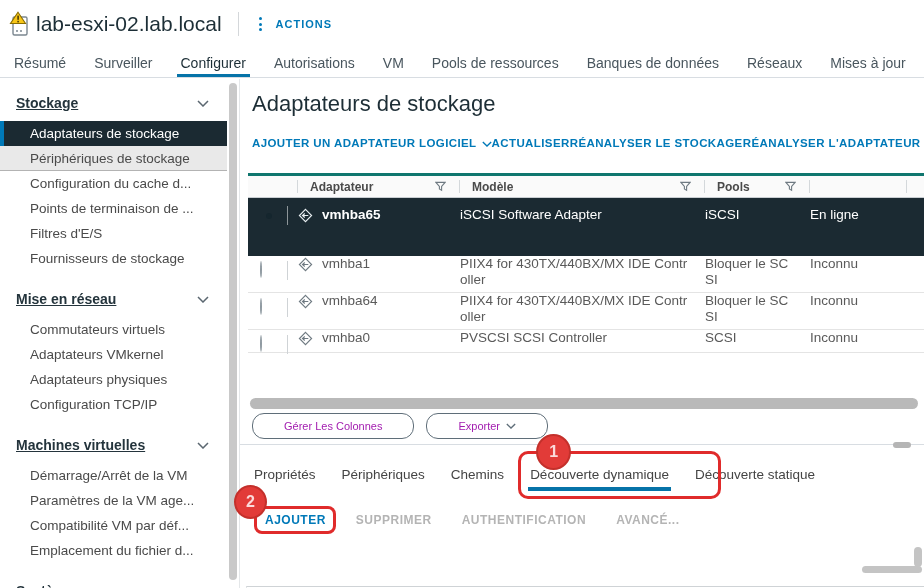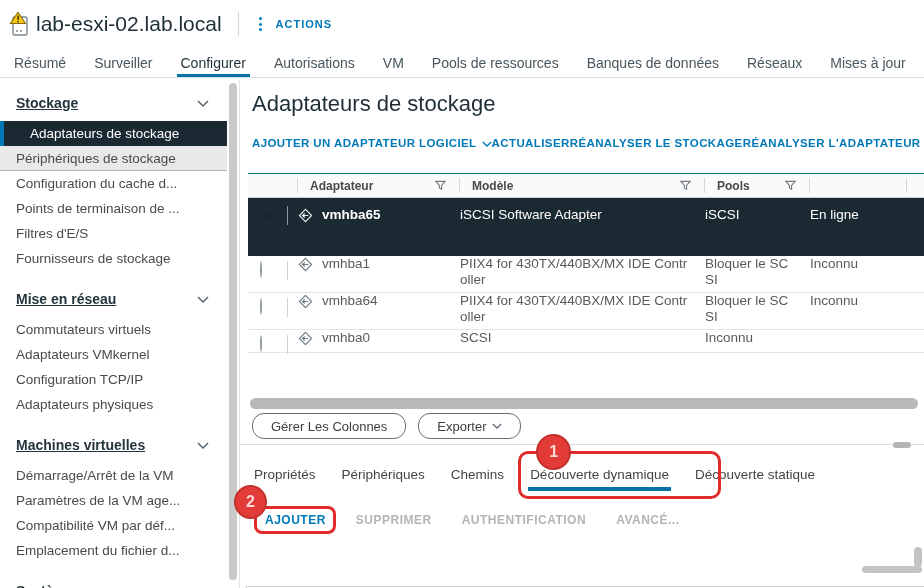--- a/index.html
+++ b/index.html
@@ -22,38 +22,38 @@
   .tab.active { color:#1c2e36; }
   .tab.active::after { content:''; position:absolute; left:10px; right:10px; bottom:0; height:3px; background:#0673a8; }
 
   
   .side { position:absolute; left:0; top:79px; width:240px; height:509px; background:#fff; border-right:1px solid #e4e7e9; overflow:hidden; }
   .side-inner { padding-top:6px; }
   .sec-h { display:flex; align-items:center; justify-content:space-between; padding:0 18px 0 16px;
            height:24px; margin:16px 12px 6px 0; font-size:14px; font-weight:700; color:#24343c; cursor:pointer;text-decoration:underline; }
   .sec-h:first-child { margin-top:6px; }
   .sec-h .chev { color:#5b6770; display:flex; }
-  .side-item { height:25px; line-height:25px; padding-left:16px; margin-right:12px; font-size:13.5px; color:#4a4a4a;
+  .side-item { height:25px; line-height:25px; padding-left:30px; margin-right:12px; font-size:13.5px; color:#4a4a4a;
                white-space:nowrap; overflow:hidden; cursor:pointer; }
   .side-item.selected { background:#1b2a32; color:#fff; border-left:4px solid #0079b8; padding-left:26px; }
   .side-item.highlight { background:#e9e9e9; border-bottom:1px solid #b3b3b3; }
   .side-scroll { position:absolute; right:2px; top:4px; bottom:8px; width:8px; border-radius:4px; background:#c9c9c9; }
 
   
   .main { position:absolute; left:240px; top:79px; width:684px; height:509px; background:#fff; overflow:hidden; }
   .m-title { position:absolute; left:12px; top:12px; font-size:22px; font-weight:500; color:#1d2e36; }
   .m-toolbar { position:absolute; left:12px; top:58px; width:672px; display:flex; white-space:nowrap; overflow:hidden; }
   .tb-link { flex:none; display:flex; align-items:center; gap:5px; font-size:11.5px; font-weight:700; letter-spacing:.4px;
              color:#0079b8; cursor:pointer; }
   .tb-link .chev { display:flex; margin-top:1px; }
 
   
   .m-table { position:absolute; left:8px; top:94px; width:676px; }
   .grid { display:grid; grid-template-columns:50px 162px 245px 105px 97px 1fr; }
-  .thead { background:#fafafa; border-top:1px solid #0f766e; border-bottom:1px solid #c9ced2; height:25px; }
+  .thead { background:#fafafa; border-top:3px solid #0f766e; border-bottom:1px solid #c9ced2; height:25px; }
   .hcell { position:relative; display:flex; align-items:center; padding-left:12px; font-size:12px; font-weight:700; color:#4a4a4a; }
   .hcell::after { content:''; position:absolute; right:0; top:4px; bottom:4px; width:1px; background:#d4d8db; }
   .hcell .funnel { margin-left:auto; margin-right:14px; display:flex; cursor:pointer; }
   .trow { border-bottom:1px solid #e4e4e4; color:#5a5a5a; }
   .trow.selected { background:#1b2a32; color:#fff; height:58px; border-bottom:none; }
   .tcell { padding:0 8px 4px 0; font-size:13.5px; line-height:16px; }
   .trow.selected .tcell { padding-top:9px; }
   .cell-adapter { display:flex; align-items:flex-start; gap:9px; }
   .cell-adapter .aicon { display:flex; margin-top:1px; color:#6f7a82; }
   .trow.selected .cell-adapter .aicon { color:#e8eef1; }
@@ -63,22 +63,22 @@
   .cell-radio { position:relative; padding:6px 0 0 12px; }
   .trow.selected .cell-radio { padding-top:9px; }
   .cell-radio::after { content:''; position:absolute; right:10px; top:5px; height:19px; width:1px; background:#cfd3d6; }
   .trow.selected .cell-radio::after { background:rgba(255,255,255,.5); top:8px; }
   .radio { width:16px; height:16px; border-radius:50%; border:1.5px solid #8f9aa1; background:#fff; cursor:pointer; }
   .radio.checked { border:none; background:#0b7cba; position:relative; width:17px; height:17px; }
   .radio.checked::after { content:''; position:absolute; left:5.5px; top:5.5px; width:6px; height:6px; border-radius:50%; background:#15262e; }
 
   .m-hscroll { position:absolute; left:10px; top:319px; width:668px; height:11px; border-radius:6px; background:#b9b9b9; cursor:pointer; }
   .m-buttons { position:absolute; left:12px; top:334px; display:flex; gap:12px; }
-  .btn { display:flex; align-items:center; gap:6px; height:26px; padding:0 18px; border:1px solid #5f6e79; border-radius:12px;
-         font-size:13px; color:#404040; background:#fff; cursor:pointer; }
+  .btn { display:flex; align-items:center; gap:6px; height:26px; padding:0 31px; border:1px solid #5f6e79; border-radius:12px;
+         font-size:11px; color:#a21caf; background:#fff; cursor:pointer; }
   .btn .chev { display:flex; color:#5f6e79; }
 
   .m-sep { position:absolute; left:0; top:365px; width:684px; height:1px; background:#d8dde2; }
   .m-vdash { position:absolute; left:653px; top:363px; width:18px; height:6px; border-radius:3px; background:#b5b5b5; }
 
   
   .dtabs { position:absolute; left:12px; top:375px; height:40px; display:flex; gap:22px; }
   .dtab { position:relative; display:flex; align-items:center; padding:0 2px; font-size:13.5px; color:#444; cursor:pointer; }
   .dtab.active::after { content:''; position:absolute; left:0; right:0; bottom:3px; height:4px; background:#0673a8; }
 
@@ -156,22 +156,22 @@
         <div class="sec-h">
           <span>Mise en réseau</span>
           <span class="chev">
             <svg width="12" height="7" viewBox="0 0 12 7">
               <path d="M1 1l5 5 5-5" fill="none" stroke="currentColor" stroke-width="1.5"></path>
             </svg>
           </span>
         </div>
         <div class="side-item">Commutateurs virtuels</div>
         <div class="side-item">Adaptateurs VMkernel</div>
+        <div class="side-item">Adaptateurs physiques</div>
         <div class="side-item">Configuration TCP/IP</div>
-        <div class="side-item">Adaptateurs physiques</div>
         <div class="sec-h">
           <span>Machines virtuelles</span>
           <span class="chev">
             <svg width="12" height="7" viewBox="0 0 12 7">
               <path d="M1 1l5 5 5-5" fill="none" stroke="currentColor" stroke-width="1.5"></path>
             </svg>
           </span>
         </div>
         <div class="side-item">Démarrage/Arrêt de la VM</div>
         <div class="side-item">Paramètres de la VM age...</div>
@@ -306,20 +306,23 @@
             <div class="tcell cell-adapter">
               <span class="aicon">
                 <svg width="15" height="15" viewBox="0 0 16 16">
                   <path d="M8 1.5 L14.5 8 L8 14.5 L1.5 8 Z" fill="none" stroke="currentColor" stroke-width="1.2"></path>
                   <path d="M11 8 H5 M7.2 5.9 L4.8 8 L7.2 10.1" fill="none" stroke="currentColor" stroke-width="1.2"></path>
                 </svg>
               </span>
               <span class="aname">vmhba0</span>
             </div>
             <div class="tcell">
+              <div class="cell-model">PVSCSI SCSI Controller</div>
+            </div>
+            <div class="tcell">
               <div class="cell-type">SCSI</div>
             </div>
             <div class="tcell">Inconnu</div>
             <div class="tcell"></div>
           </div>
         </div>
     </div>
 
     <div class="m-hscroll"></div>
     <div class="m-buttons">

